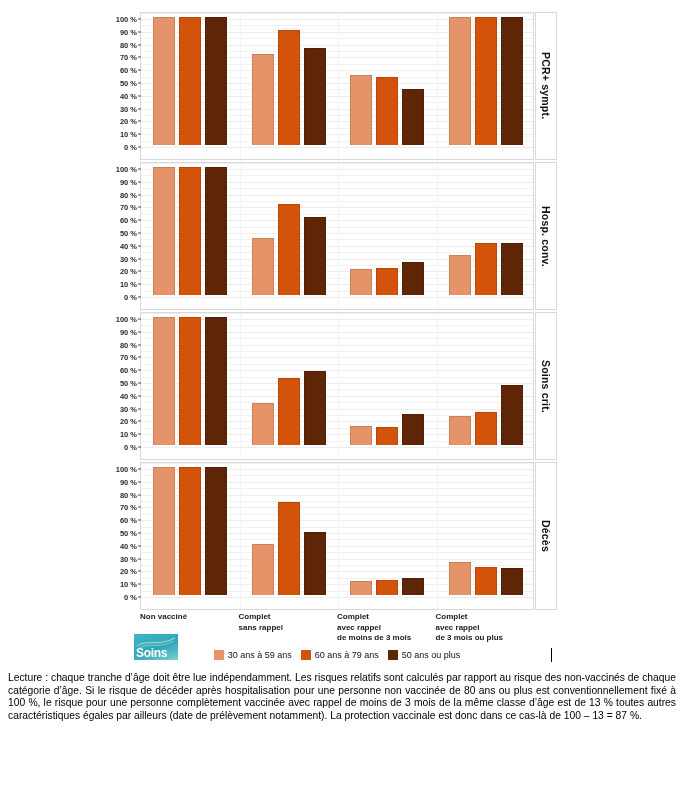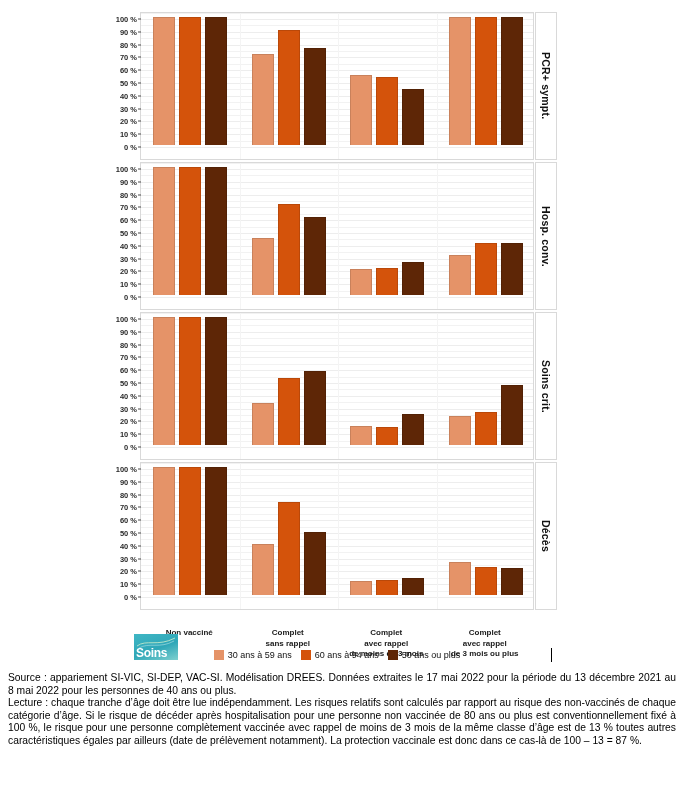--- a/index.html
+++ b/index.html
@@ -81,22 +81,21 @@
   }
 
   
   .xaxis {
     position: absolute;
     left: 140px; top: 612px;
     width: 394px; height: 46px;
   }
   .xlabel {
     position: absolute;
-    top: 16px;
-    text-align: center;
+    top: 0;
     font-size: 8px;
     font-weight: bold;
     color: #1a1a1a;
     line-height: 10.5px;
     white-space: pre-line;
   }
 
   
   .legend {
     position: absolute;
@@ -441,36 +440,35 @@
 de 3 mois ou plus</div>
     </div>
 
   <div class="legend" id="legend">
       <div class="legend-item">
         <span class="legend-swatch" style="background: rgb(229, 147, 104);"></span>
         <span class="legend-label">30 ans à 59 ans</span>
       </div>
       <div class="legend-item">
         <span class="legend-swatch" style="background: rgb(212, 83, 11);"></span>
-        <span class="legend-label">60 ans à 94 ans</span>
+        <span class="legend-label">60 ans à 79 ans</span>
       </div>
       <div class="legend-item">
         <span class="legend-swatch" style="background: rgb(94, 38, 6);"></span>
         <span class="legend-label">50 ans ou plus</span>
       </div>
     </div>
 
   <div class="logo">
     <svg class="swoosh" viewBox="0 0 40 12">
       <path d="M1 9 C 10 2, 22 10, 39 1" stroke="#bfe6c9" stroke-width="0.9" fill="none"></path>
       <path d="M3 11 C 13 5, 24 12, 38 4" stroke="#9fd9e0" stroke-width="0.7" fill="none"></path>
     </svg>
     <span class="word">Soins</span>
   </div>
 
   <div class="caret"></div>
 
   <div class="notes">
-    <p class="blk">Source : appariement SI-VIC, SI-DEP, VAC-SI. Modélisation DREES. Données extraites le 17 mai 2022 pour la période du 13 décembre 2021 au 8 mai 2022 pour les personnes de 40 ans ou plus.</p>
     <p class="blk">Lecture : chaque tranche d’âge doit être lue indépendamment. Les risques relatifs sont calculés par rapport au risque des non-vaccinés de chaque catégorie d’âge. Si le risque de décéder après hospitalisation pour une personne non vaccinée de 80 ans ou plus est conventionnellement fixé à 100 %, le risque pour une personne complètement vaccinée avec rappel de moins de 3 mois de la même classe d’âge est de 13 % toutes autres caractéristiques égales par ailleurs (date de prélèvement notamment). La protection vaccinale est donc dans ce cas-là de 100 – 13 = 87 %.</p>
   </div>
 
 </div>
 
 </body></html>

